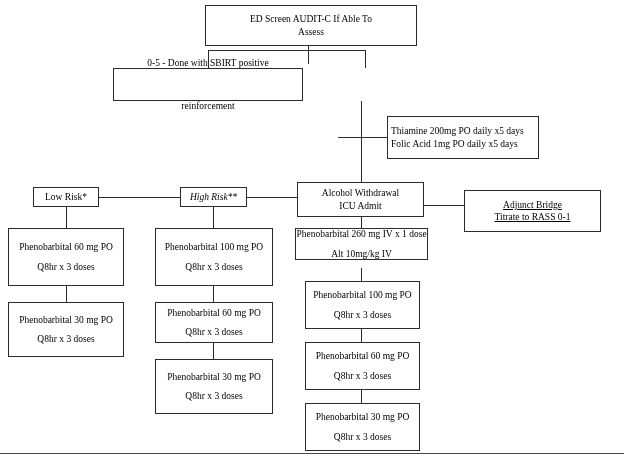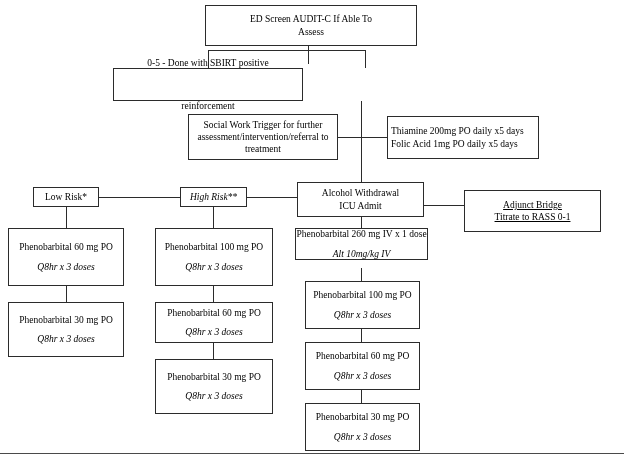--- a/index.html
+++ b/index.html
@@ -27,21 +27,21 @@
     justify-content:center;
     text-align:center;
     font-size:9.5px;
     line-height:1.28;
     padding:2px 3px;
     z-index:3;
   }
   .box .ln{display:block;white-space:nowrap;}
   .box.left-align{align-items:flex-start;text-align:left;}
   .box.left-align .ln{width:100%;text-align:left;}
-  .box.spaced .ln + .ln{margin-top:7px;font-style:italic;}
+  .box.spaced .ln + .ln{margin-top:7px;}
   .box.tight .ln + .ln{margin-top:0px;}
 
   
   .ln-v,.ln-h{
     position:absolute;
     background:#2b2b2b;
     z-index:1;
   }
   .ln-v{width:1px;}
   .ln-h{height:1px;}
@@ -88,25 +88,20 @@
     <span class="ln">ED Screen AUDIT-C  If Able To</span>
     <span class="ln">Assess</span>
   </div>
 
   <div class="box tight" style="left:113px;top:68px;width:190px;height:33px;gap:31px;">
     <span class="ln">0-5  - Done with SBIRT positive</span>
     <span class="ln">reinforcement</span>
   </div>
 
 
-  <div class="box tight" style="left:188px;top:114px;width:150px;height:46px;">
-    <span class="ln">Social Work Trigger for further</span>
-    <span class="ln">assessment/intervention/referral to</span>
-    <span class="ln">treatment</span>
-  </div>
 
   <div class="box tight left-align" style="left:387px;top:116px;width:152px;height:43px;">
     <span class="ln">Thiamine 200mg PO daily x5 days</span>
     <span class="ln">Folic Acid 1mg PO daily x5 days</span>
   </div>
 
   <div class="box tight" style="left:33px;top:187px;width:66px;height:20px;">
     <span class="ln">Low Risk*</span>
   </div>
 

